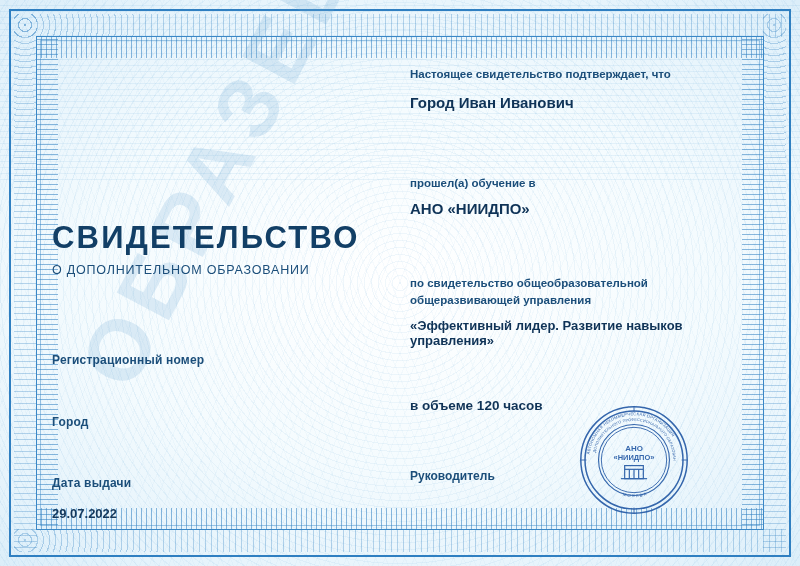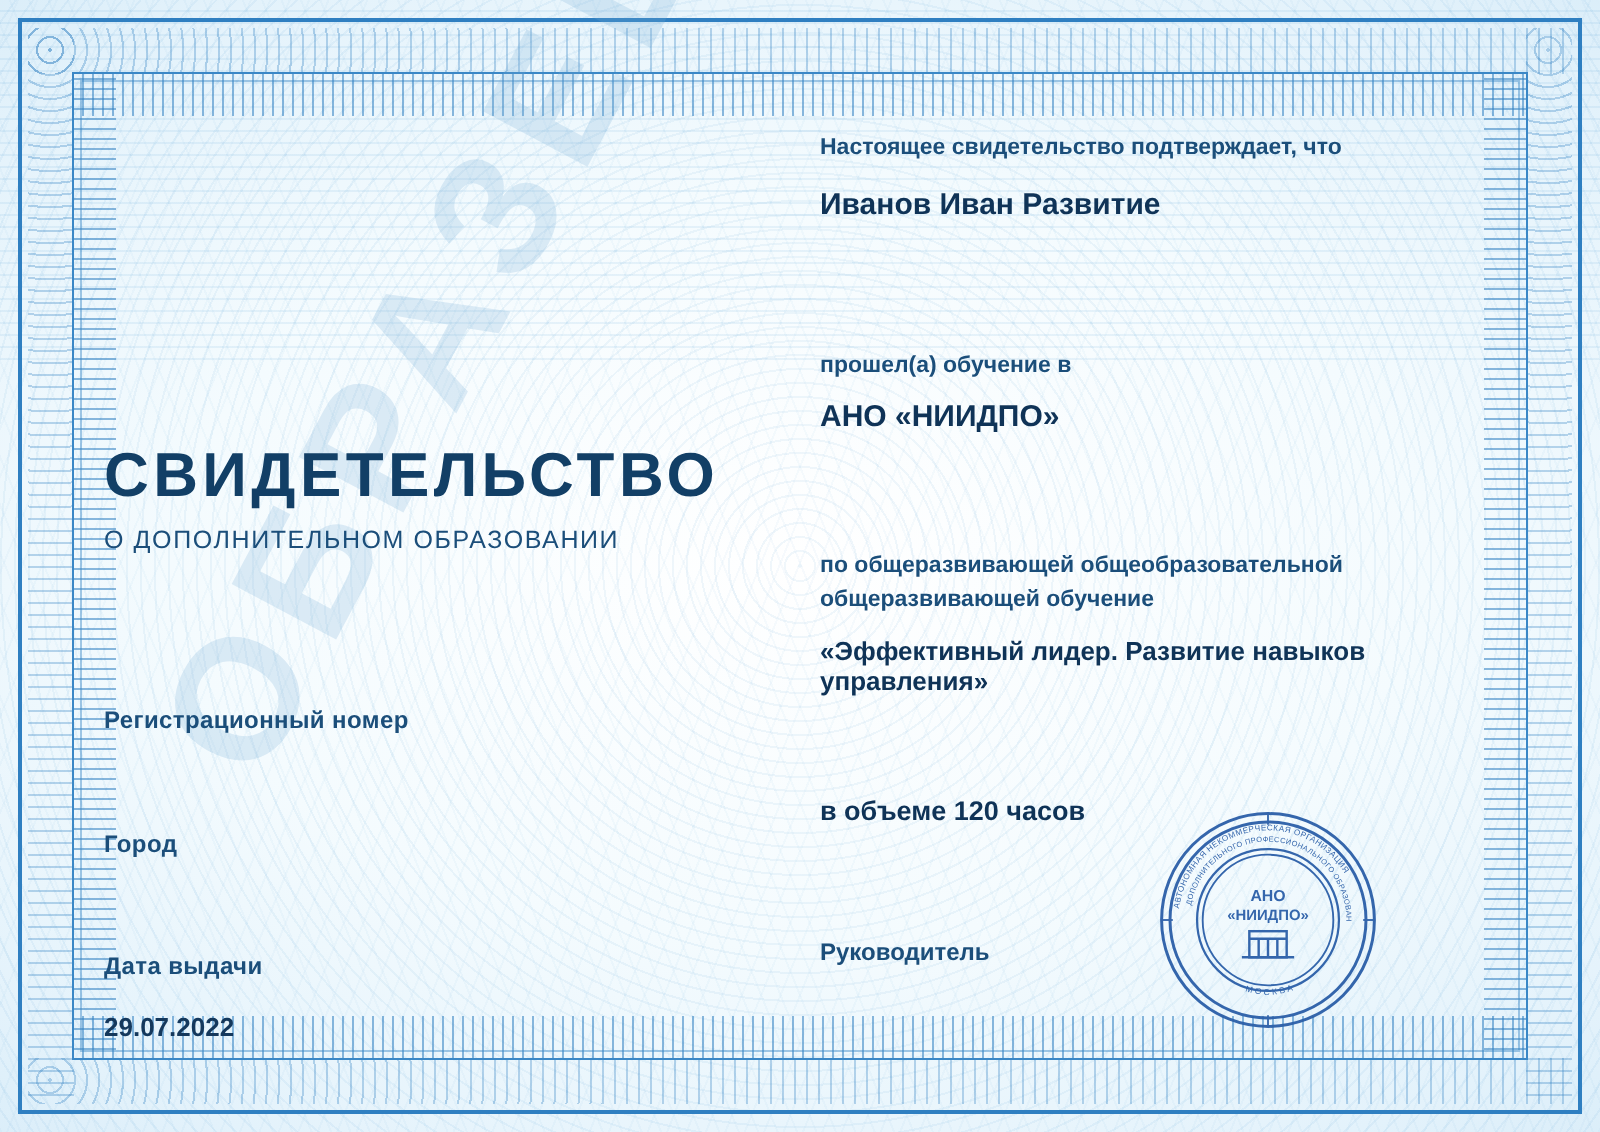--- a/index.html
+++ b/index.html
@@ -224,27 +224,27 @@
       </div>
 
       <div class="block-date">
         <div class="left-label">Дата выдачи</div>
         <div class="date-value">29.07.2022</div>
       </div>
     </div>
 
     <div class="right-col">
       <div class="r-small">Настоящее свидетельство подтверждает, что</div>
-      <div class="r-strong gap-a">Иванов Иван Развитие</div>
+      <div class="r-strong gap-a">Город Иван Иванович</div>
 
       <div class="r-small gap-b">прошел(а) обучение в</div>
       <div class="r-strong gap-c">АНО «НИИДПО»</div>
 
-      <div class="r-small gap-d">по общеразвивающей общеобразовательной</div>
-      <div class="r-small">общеразвивающей обучение</div>
+      <div class="r-small gap-d">по свидетельство общеобразовательной</div>
+      <div class="r-small">общеразвивающей управления</div>
       <div class="r-program gap-e">«Эффективный лидер. Развитие навыков управления»</div>
 
       <div class="r-hours gap-f">в объеме 120 часов</div>
 
       <div class="r-head">Руководитель</div>
     </div>
 
     <div class="stamp">
       <svg viewBox="0 0 120 120" width="112" height="112" aria-hidden="true">
         <defs>

